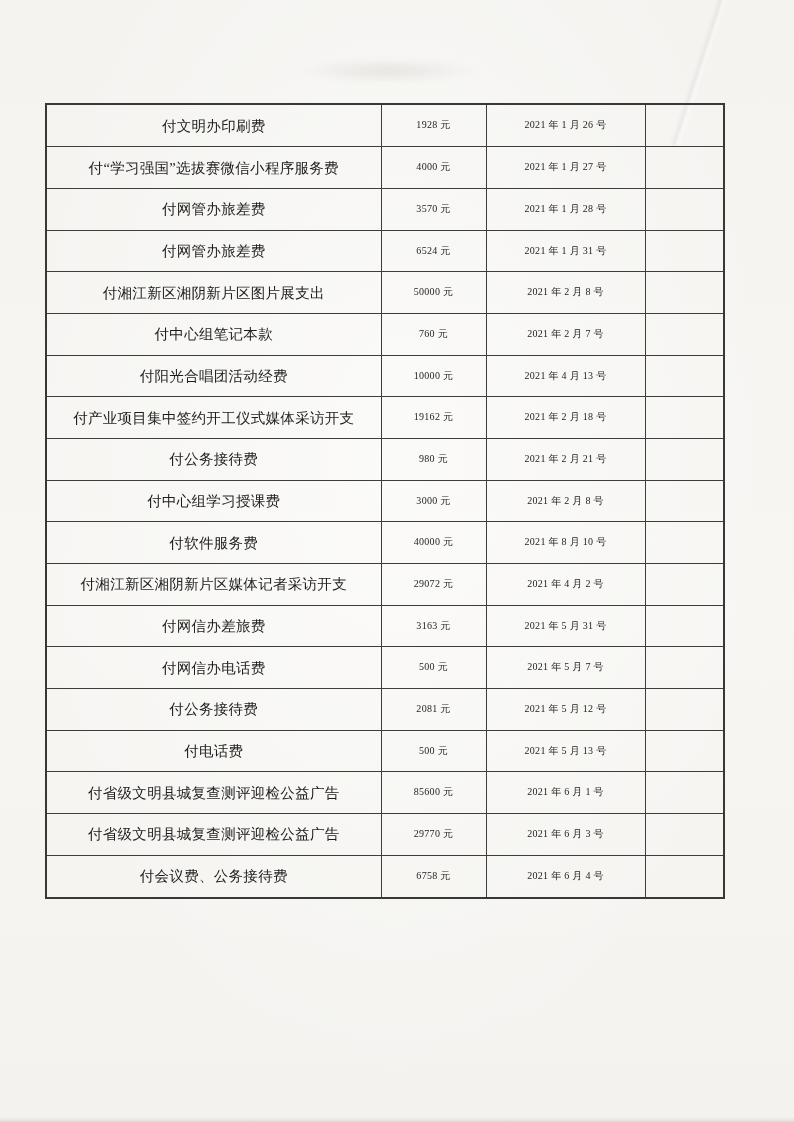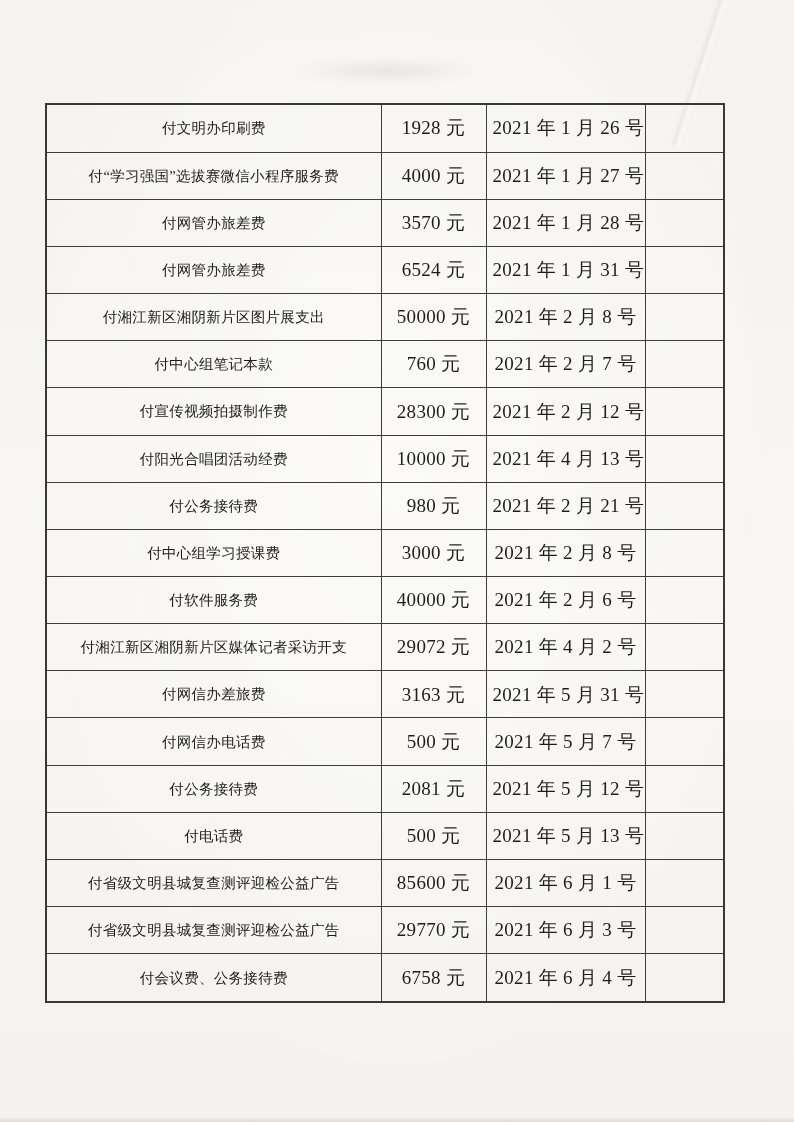--- a/index.html
+++ b/index.html
@@ -41,38 +41,38 @@
     width: 10px; height: 170px;
     transform: rotate(18deg);
     background: linear-gradient(90deg, rgba(0,0,0,0) 0%, rgba(140,135,128,0.14) 45%, rgba(255,255,255,0.5) 60%, rgba(0,0,0,0) 100%);
     filter: blur(1px);
   }
   table.ledger {
     position: absolute;
     left: 45px;
     top: 103px;
     width: 678px;
-    height: 900px;
+    height: 796px;
     border-collapse: collapse;
     table-layout: fixed;
     border: 2px solid #383838;
   }
   table.ledger td {
     border: 1px solid #3d3d3d;
     text-align: center;
     vertical-align: middle;
     font-size: 14.5px;
     color: #1d1d1d;
     padding: 0 6px;
     letter-spacing: 0.3px;
     line-height: 1.25;
   }
   table.ledger td.amount-cell,
   table.ledger td.date-cell {
-    font-size: 19px;
+    font-size: 10px;
     white-space: nowrap;
   }
 </style>
 </head>
 <body>
 
 <div class="paper"></div>
 <div class="scan-smudge"></div>
 <div class="paper-crease"></div>
 <div class="bottom-edge-shadow"></div>
@@ -115,47 +115,47 @@
         <td class="date-cell">2021 年 2 月 8 号</td>
         <td class="note-cell"></td>
       </tr>
       <tr>
         <td class="expense-description-cell">付中心组笔记本款</td>
         <td class="amount-cell">760 元</td>
         <td class="date-cell">2021 年 2 月 7 号</td>
         <td class="note-cell"></td>
       </tr>
       <tr>
-        <td class="expense-description-cell">付宣传视频拍摄制作费</td>
-        <td class="amount-cell">28300 元</td>
-        <td class="date-cell">2021 年 2 月 12 号</td>
-        <td class="note-cell"></td>
-      </tr>
-      <tr>
         <td class="expense-description-cell">付阳光合唱团活动经费</td>
         <td class="amount-cell">10000 元</td>
         <td class="date-cell">2021 年 4 月 13 号</td>
         <td class="note-cell"></td>
       </tr>
       <tr>
+        <td class="expense-description-cell">付产业项目集中签约开工仪式媒体采访开支</td>
+        <td class="amount-cell">19162 元</td>
+        <td class="date-cell">2021 年 2 月 18 号</td>
+        <td class="note-cell"></td>
+      </tr>
+      <tr>
         <td class="expense-description-cell">付公务接待费</td>
         <td class="amount-cell">980 元</td>
         <td class="date-cell">2021 年 2 月 21 号</td>
         <td class="note-cell"></td>
       </tr>
       <tr>
         <td class="expense-description-cell">付中心组学习授课费</td>
         <td class="amount-cell">3000 元</td>
         <td class="date-cell">2021 年 2 月 8 号</td>
         <td class="note-cell"></td>
       </tr>
       <tr>
         <td class="expense-description-cell">付软件服务费</td>
         <td class="amount-cell">40000 元</td>
-        <td class="date-cell">2021 年 2 月 6 号</td>
+        <td class="date-cell">2021 年 8 月 10 号</td>
         <td class="note-cell"></td>
       </tr>
       <tr>
         <td class="expense-description-cell">付湘江新区湘阴新片区媒体记者采访开支</td>
         <td class="amount-cell">29072 元</td>
         <td class="date-cell">2021 年 4 月 2 号</td>
         <td class="note-cell"></td>
       </tr>
       <tr>
         <td class="expense-description-cell">付网信办差旅费</td>

